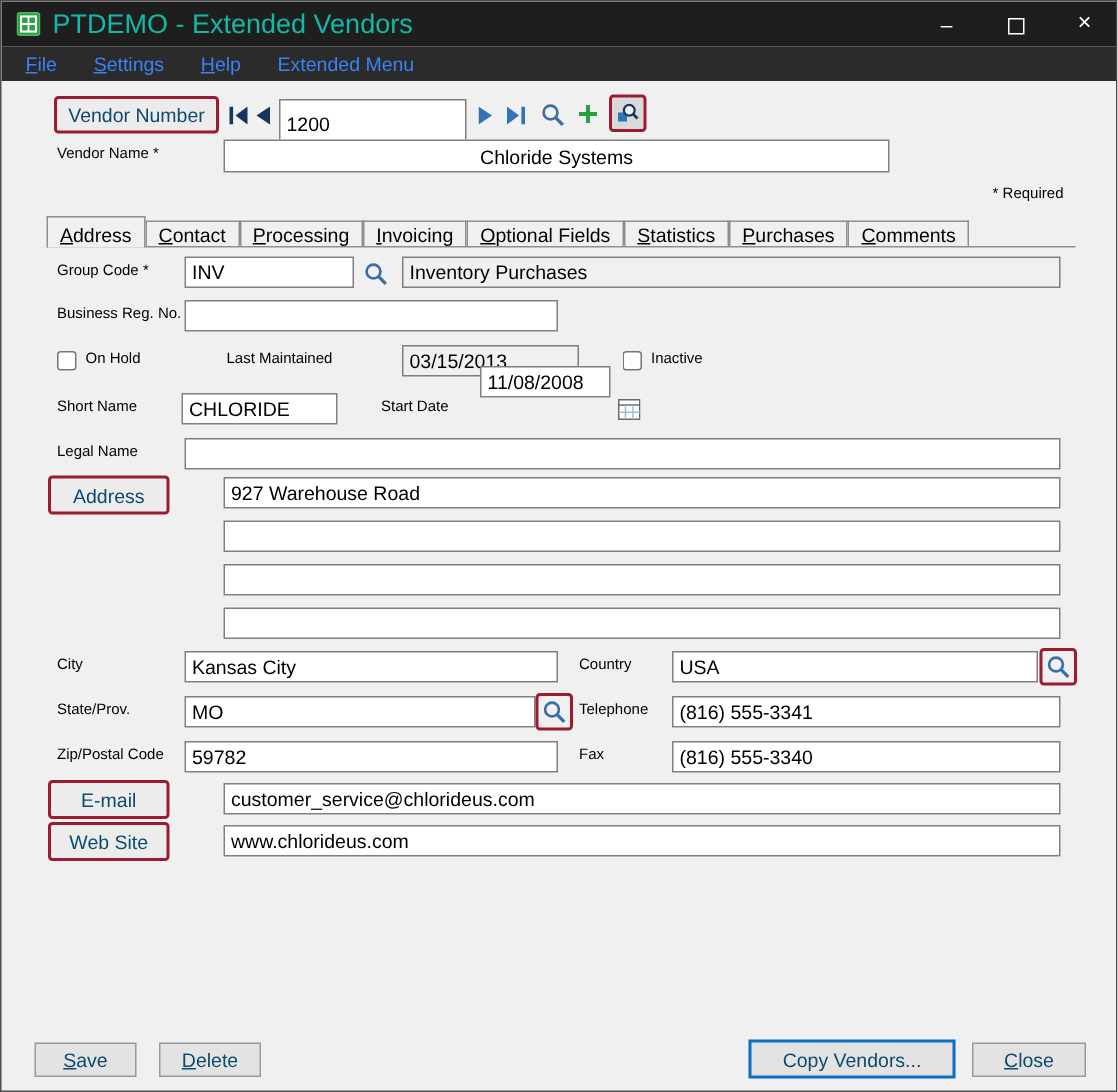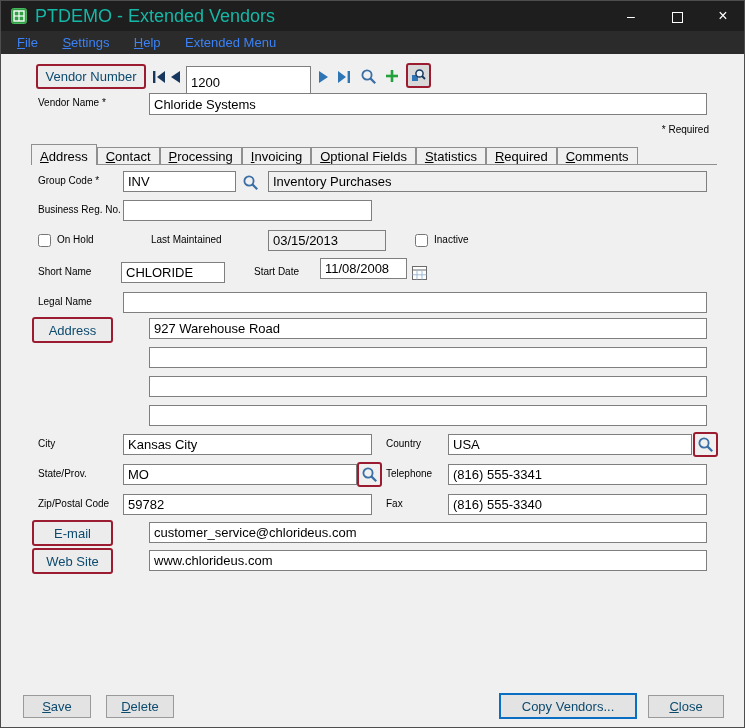--- a/index.html
+++ b/index.html
@@ -115,32 +115,32 @@
 
   <div class="hlbox" style="left:405px;top:62px;width:25px;height:25px;background:#d9d9d9">
     <svg width="15" height="15" viewBox="0 0 15 15">
       <rect x="1" y="7" width="6" height="6" fill="#2e75b6"></rect>
       <circle cx="8.5" cy="5.5" r="3.6" fill="#eaf1f8" stroke="#17365d" stroke-width="1.5"></circle>
       <line x1="11" y1="8" x2="14" y2="11" stroke="#17365d" stroke-width="1.8"></line>
     </svg>
   </div>
 
   <span class="lbl" style="left:37px;top:96px">Vendor Name *</span>
-  <input class="tb" style="left: 148px; top: 92px; width: 558px; height: 22px;" value="Chloride Systems">
+  <input class="tb" style="left: 148px; top: 92px; width: 444px; height: 22px; text-align: center;" value="Chloride Systems">
 
   <span class="lbl" style="left:628px;top:123px;width:80px;text-align:right">* Required</span>
 
   <div class="tabs">
     <div class="tab active"><span class="mn">Address</span></div>
     <div class="tab"><span class="mn">Contact</span></div>
     <div class="tab"><span class="mn">Processing</span></div>
     <div class="tab"><span class="mn">Invoicing</span></div>
     <div class="tab"><span class="mn">Optional Fields</span></div>
     <div class="tab"><span class="mn">Statistics</span></div>
-    <div class="tab"><span class="mn">Required</span></div>
+    <div class="tab"><span class="mn">Purchases</span></div>
     <div class="tab"><span class="mn">Comments</span></div>
   </div>
   <div class="tabline"></div>
 
   <span class="lbl" style="left:37px;top:174px">Group Code *</span>
   <input class="tb" style="left: 122px; top: 170px; width: 113px; height: 21px;" value="INV">
   <button class="iconbtn" style="left:239px;top:171px;width:20px;height:20px">
     <svg width="17" height="17" viewBox="0 0 17 17">
       <circle cx="7" cy="7" r="4.6" fill="none" stroke="#3a6ea5" stroke-width="1.8"></circle>
       <line x1="10.4" y1="10.4" x2="15.2" y2="15.2" stroke="#3a6ea5" stroke-width="2.2"></line>
@@ -154,21 +154,21 @@
   <input type="checkbox" class="cb" style="left: 37px; top: 233px;">
   <span class="lbl" style="left:56px;top:233px">On Hold</span>
   <span class="lbl" style="left:150px;top:233px">Last Maintained</span>
   <div class="field" style="left:267px;top:229px;width:118px;height:21px">03/15/2013</div>
   <input type="checkbox" class="cb" style="left: 414px; top: 233px;">
   <span class="lbl" style="left:433px;top:233px">Inactive</span>
 
   <span class="lbl" style="left:37px;top:265px">Short Name</span>
   <input class="tb" style="left: 120px; top: 261px; width: 104px; height: 21px;" value="CHLORIDE">
   <span class="lbl" style="left:253px;top:265px">Start Date</span>
-  <input class="tb" style="left: 319px; top: 257px; width: 87px; height: 21px;" value="11/08/2008">
+  <input class="tb" style="left: 319px; top: 243px; width: 87px; height: 21px;" value="11/08/2008">
   <button class="iconbtn" style="left:409px;top:263px;width:18px;height:17px">
     <svg width="15" height="14" viewBox="0 0 15 14">
       <rect x="0.5" y="0.5" width="14" height="13" fill="#ffffff" stroke="#6b6b6b"></rect>
       <line x1="0.5" y1="4" x2="14.5" y2="4" stroke="#6b6b6b"></line>
       <line x1="5" y1="4" x2="5" y2="13.5" stroke="#9dbbd8"></line>
       <line x1="10" y1="4" x2="10" y2="13.5" stroke="#9dbbd8"></line>
       <line x1="0.5" y1="8.8" x2="14.5" y2="8.8" stroke="#9dbbd8"></line>
     </svg>
   </button>
 

